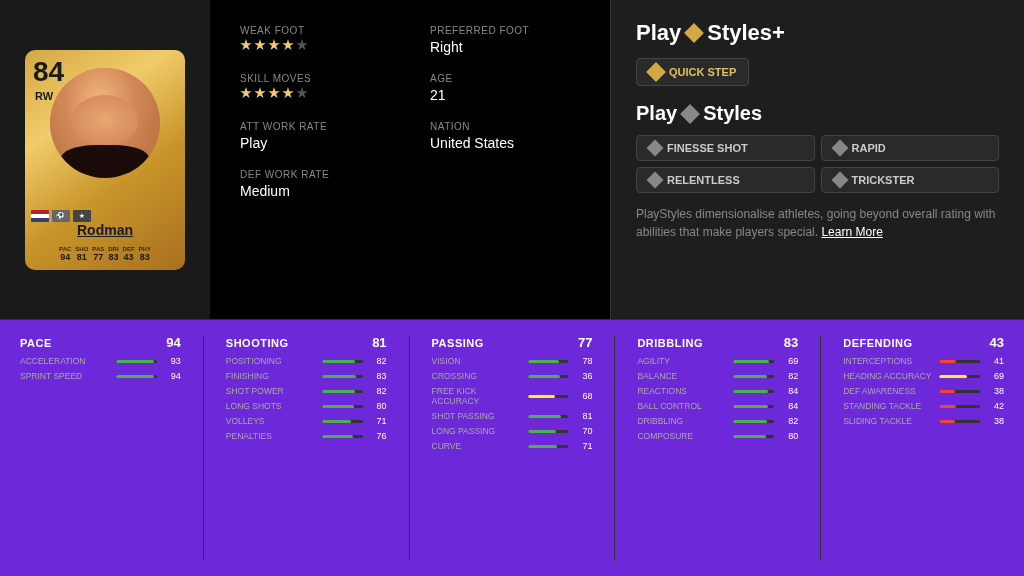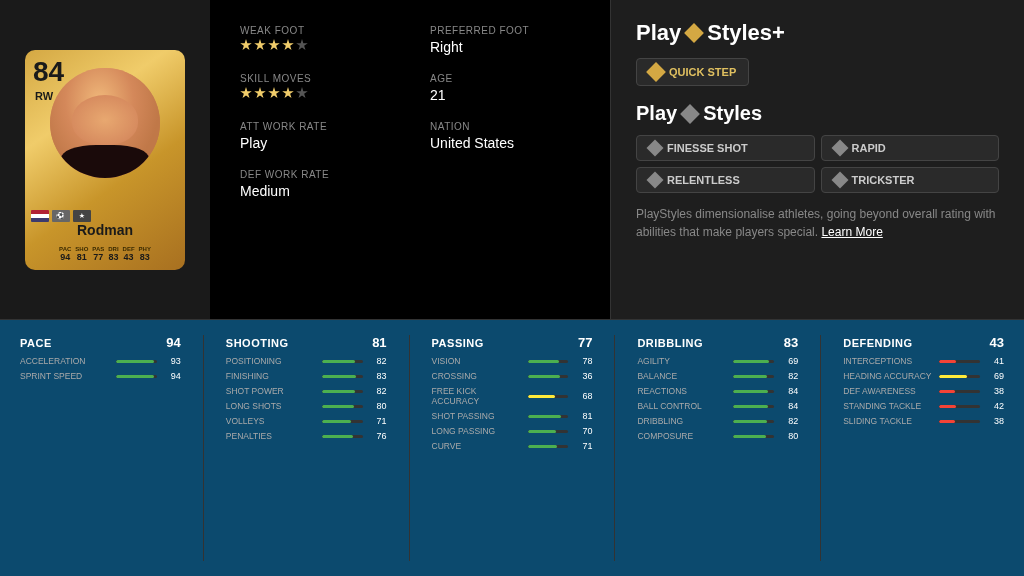--- a/index.html
+++ b/index.html
@@ -125,20 +125,21 @@
     }
 
     .card-name {
       position: absolute;
       bottom: 32px;
       text-align: center;
       font-size: 14px;
       font-weight: 900;
       color: #1a1a1a;
       width: 100%;
+      text-decoration: underline;
     }
 
     .card-stats-row {
       position: absolute;
       bottom: 8px;
       display: flex;
       gap: 4px;
       font-size: 8px;
       font-weight: 700;
       color: #1a1a1a;
@@ -300,21 +301,21 @@
       color: #fff;
       text-decoration: underline;
     }
 
     
     .bottom-section {
       display: flex;
       flex: 1;
       padding: 15px 20px;
       gap: 20px;
-      background: #0c4a6e;
+      background: #6d28d9;
       justify-content: space-between;
     }
 
     .stat-category {
       flex: 1;
     }
 
     .stat-cat-header {
       display: flex;
       justify-content: space-between;

